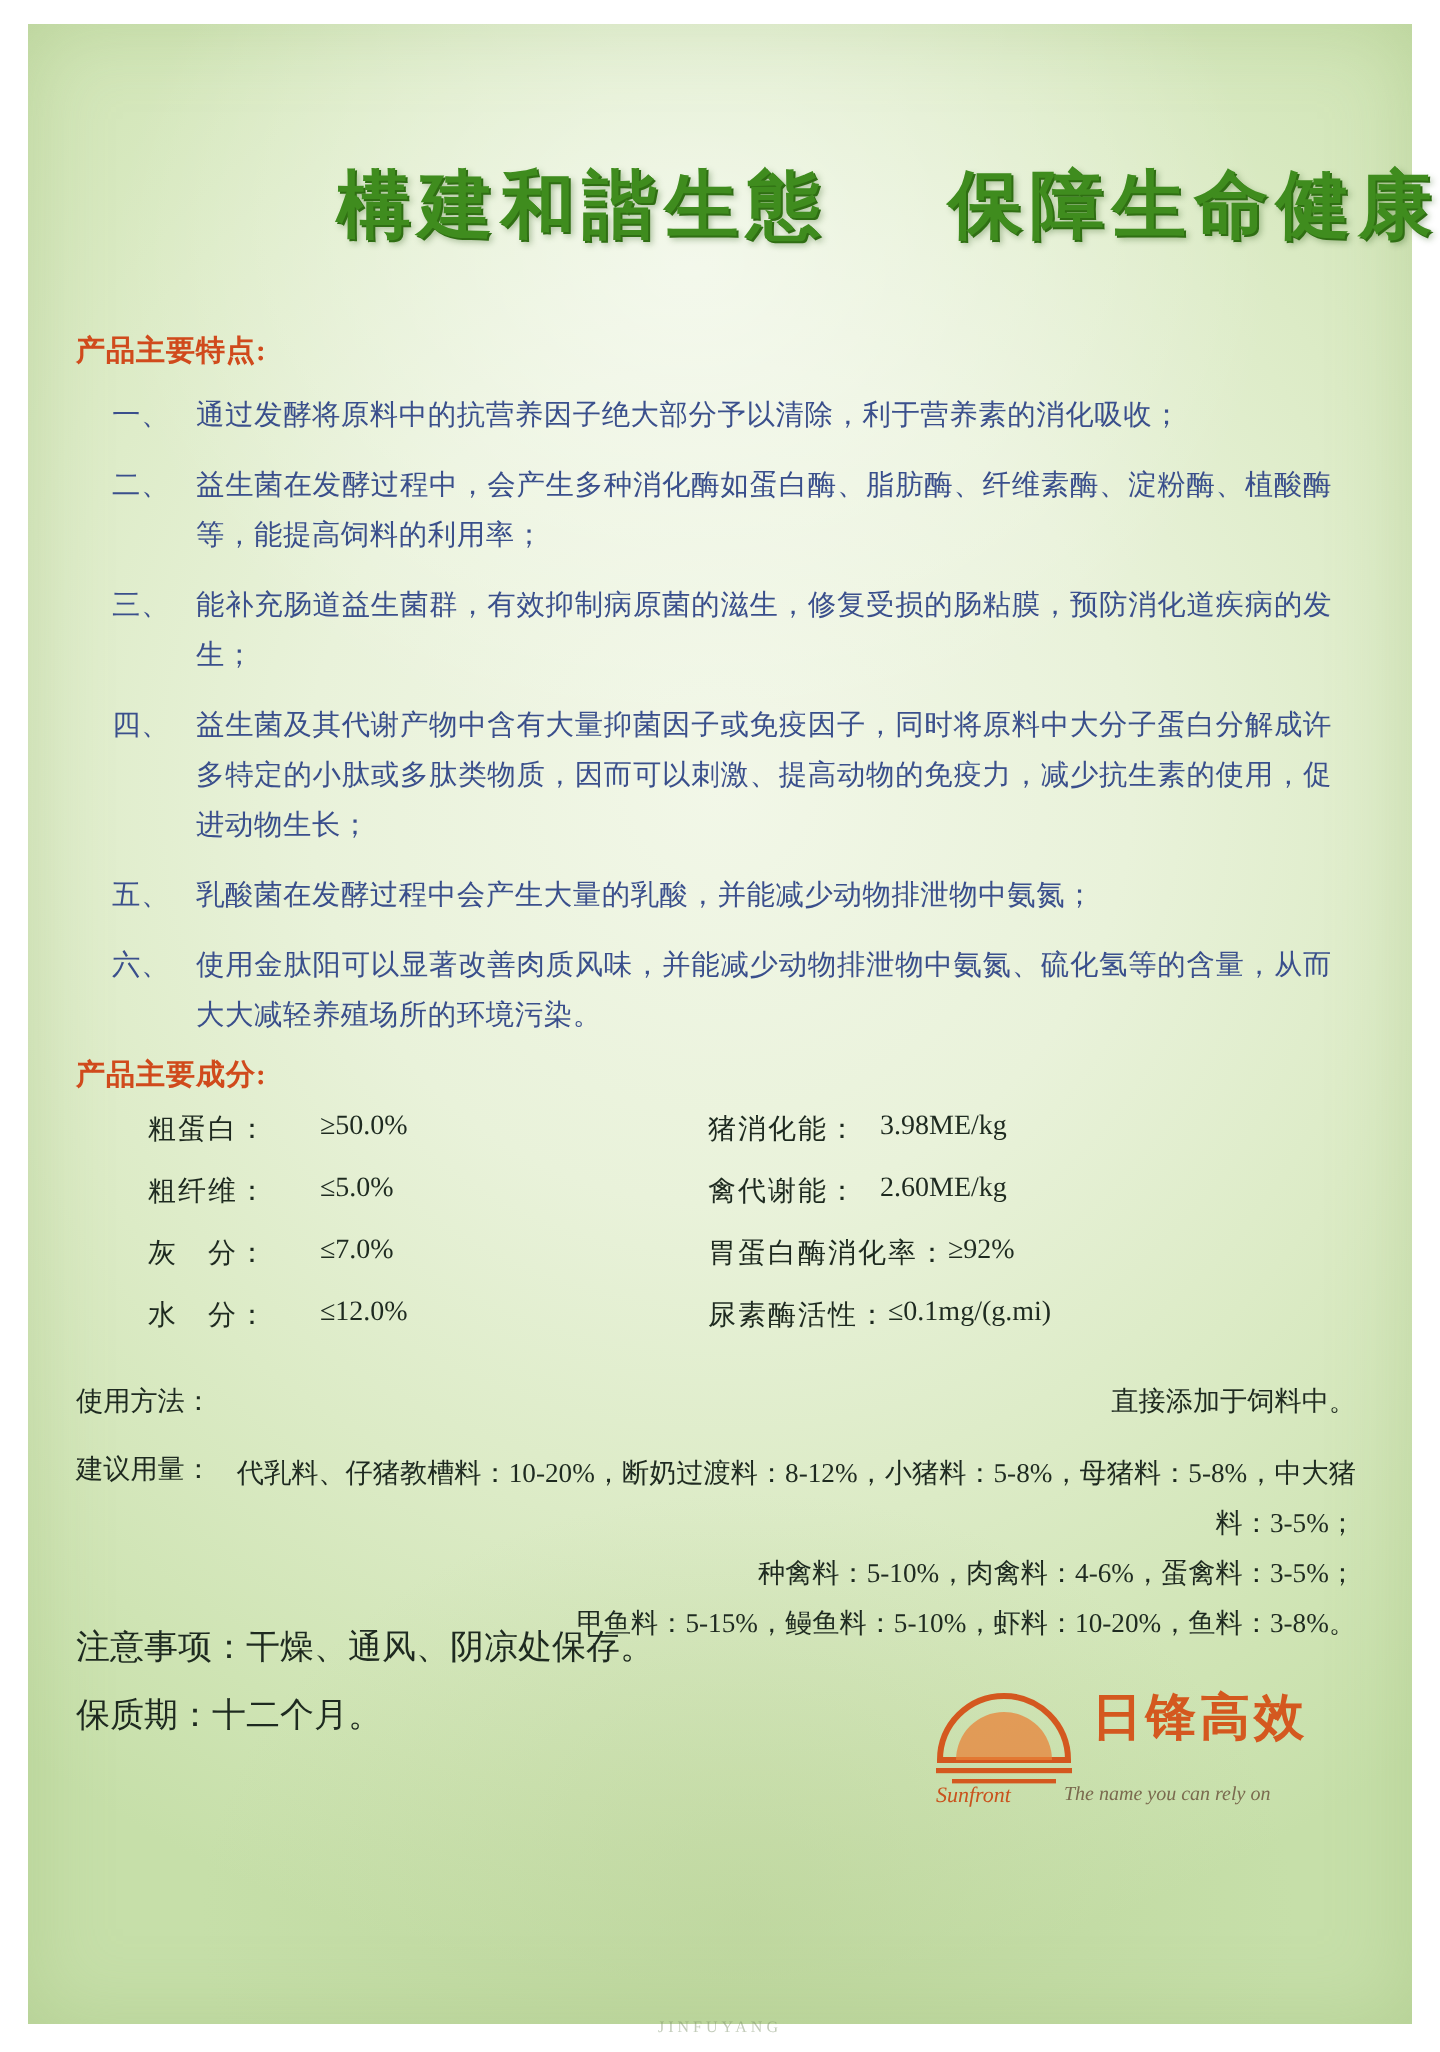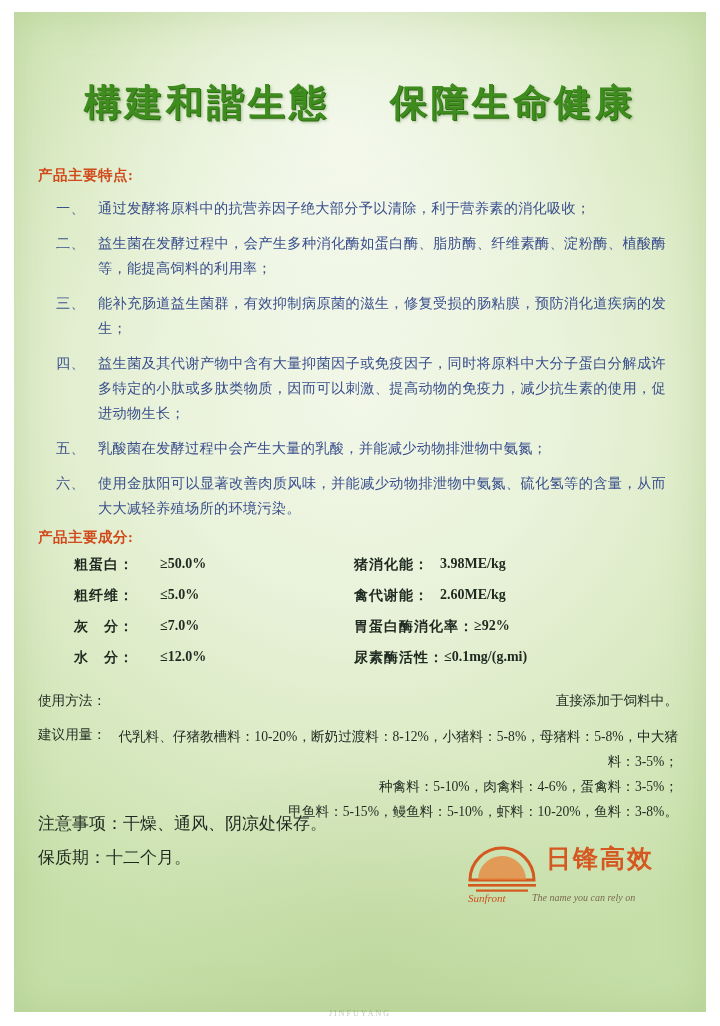--- a/index.html
+++ b/index.html
@@ -41,21 +41,21 @@
     inset: 0;
     z-index: 3;
   }
 
   
   .headline {
     position: absolute;
     top: 78px;
     left: 0;
     width: 100%;
-    text-align: center;
+    text-align: right;
     font-family: "DejaVu Serif", serif;
     font-weight: bold;
     font-size: 37px;
     letter-spacing: 4px;
     color: #3f8c1e;
     text-shadow:
       1px 1px 0 #2f6e13,
       2px 2px 3px rgba(40,90,20,0.35);
     white-space: nowrap;
   }
@@ -97,21 +97,20 @@
     flex: 1 1 auto;
     text-align: justify;
   }
 
   
   .composition {
     position: absolute;
     left: 74px;
     top: 556px;
     width: 560px;
-    font-weight: bold;
   }
   .comp-row {
     display: flex;
     height: 31px;
     align-items: baseline;
     font-size: 14px;
     color: #1e2a20;
   }
   .comp-cell {
     width: 50%;

